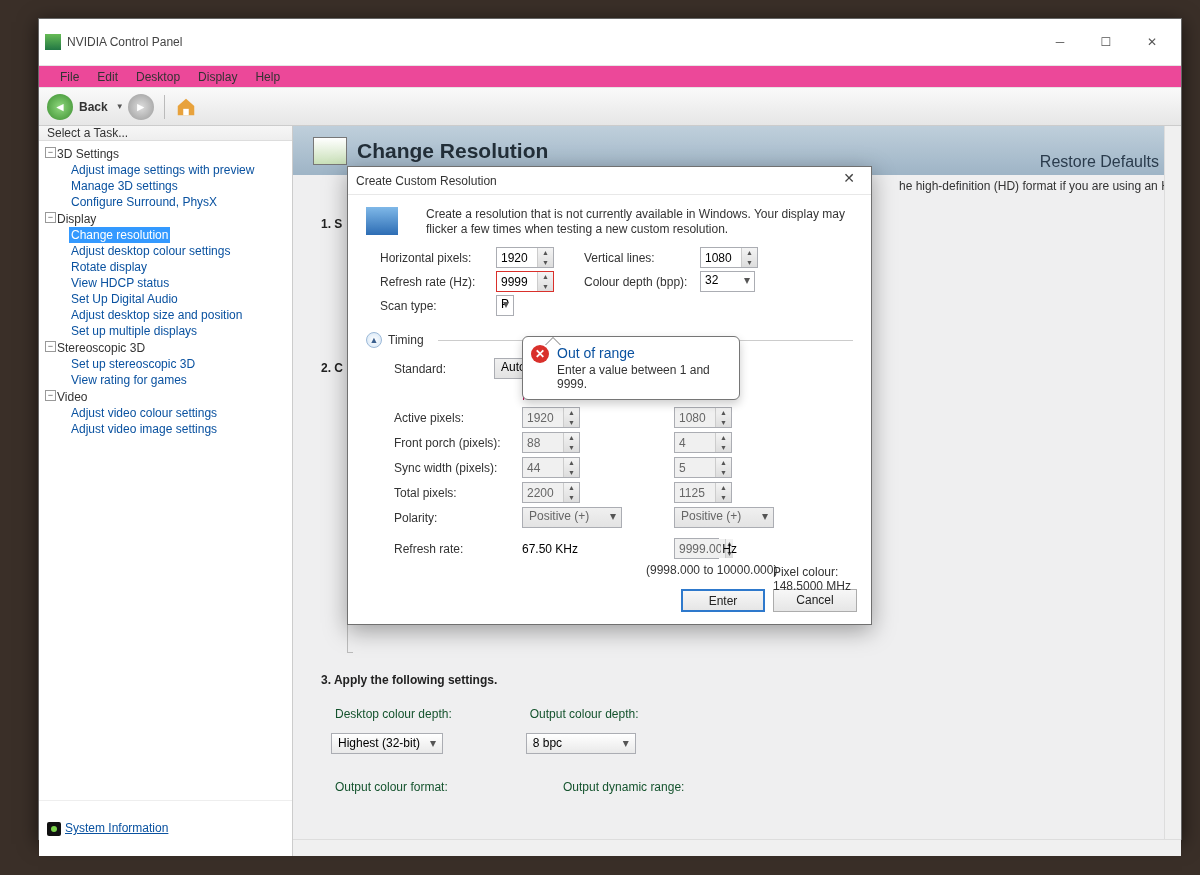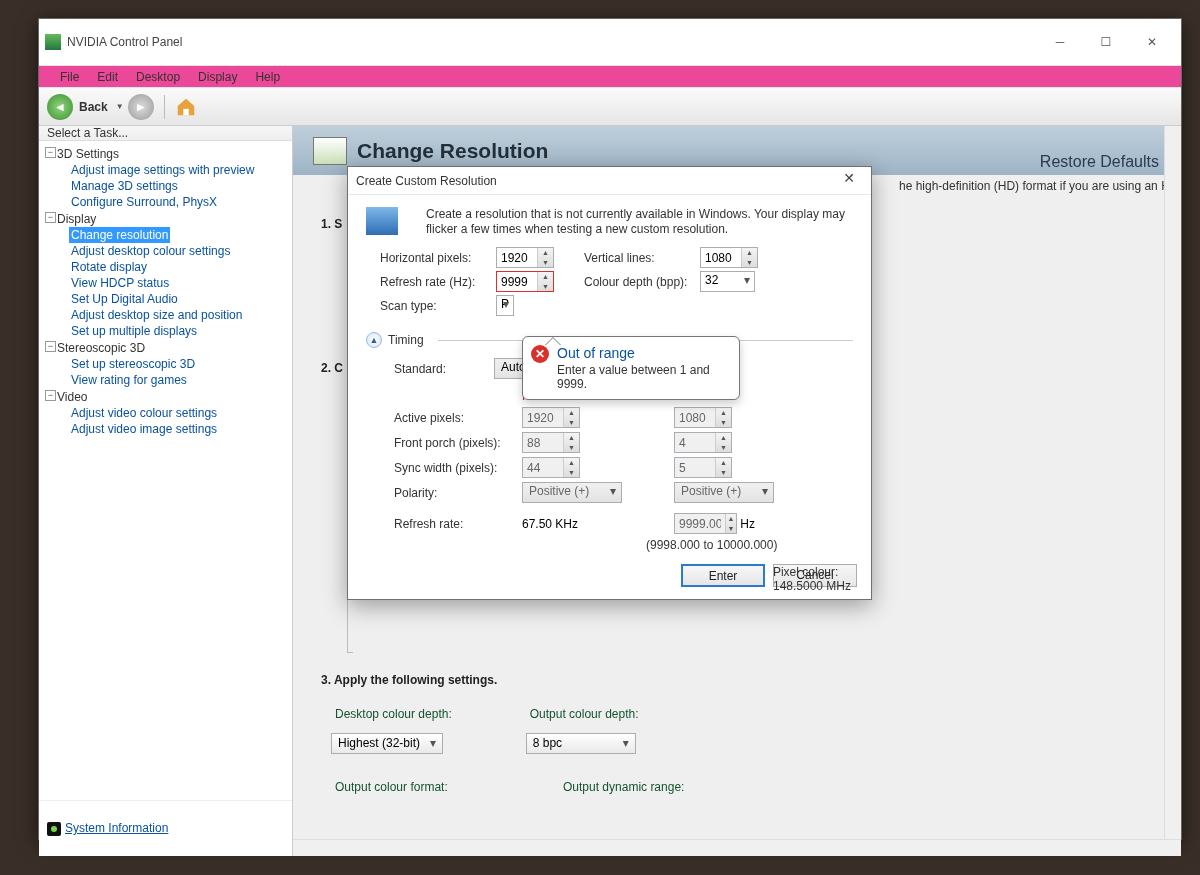--- a/index.html
+++ b/index.html
@@ -315,28 +315,45 @@
               </div></div>
           <div class="cell"><div class="spin dis">
                 <input disabled="" value="5" style="">
                 <div class="arrows">
                   <span>▲</span>
                   <span>▼</span>
                 </div>
               </div></div>
         </div>
         <div class="drow">
+            <div class="rl">Total pixels:</div>
+          <div class="cell"><div class="spin dis">
+                <input disabled="" value="2200" style="">
+                <div class="arrows">
+                  <span>▲</span>
+                  <span>▼</span>
+                </div>
+              </div></div>
+          <div class="cell"><div class="spin dis">
+                <input disabled="" value="1125" style="">
+                <div class="arrows">
+                  <span>▲</span>
+                  <span>▼</span>
+                </div>
+              </div></div>
+        </div>
+        <div class="drow">
             <div class="rl">Polarity:</div>
           <div class="cell"><div class="sel3 dis"><span>Positive (+)</span></div></div>
           <div class="cell"><div class="sel3 dis"><span>Positive (+)</span></div></div>
         </div>
         <div class="drow" style="margin-top:10px;">
             <div class="rl">Refresh rate:</div>
           <div class="cell"><span>67.50 KHz</span></div>
-          <div class="cell"><div class="spin dis" style="width:63px;">
+          <div class="cell"><div class="spin dis" style="width:45px;">
                 <input disabled="" style="width: 50px;" value="9999.00">
                 <div class="arrows">
                   <span>▲</span>
                   <span>▼</span>
                 </div>
               </div> <span>Hz</span></div>
         </div>
       </div>
       <div class="note">(9998.000 to 10000.000)</div>
     </div>

